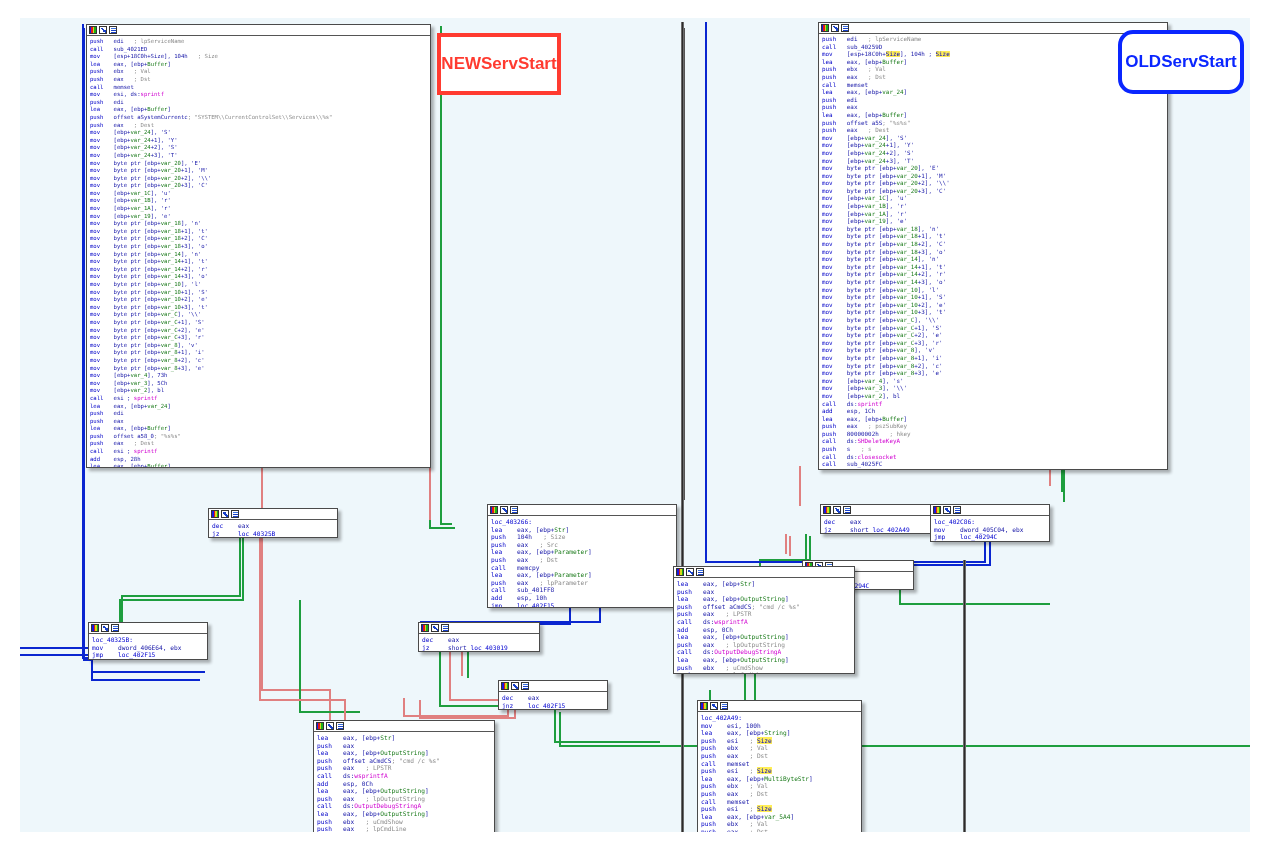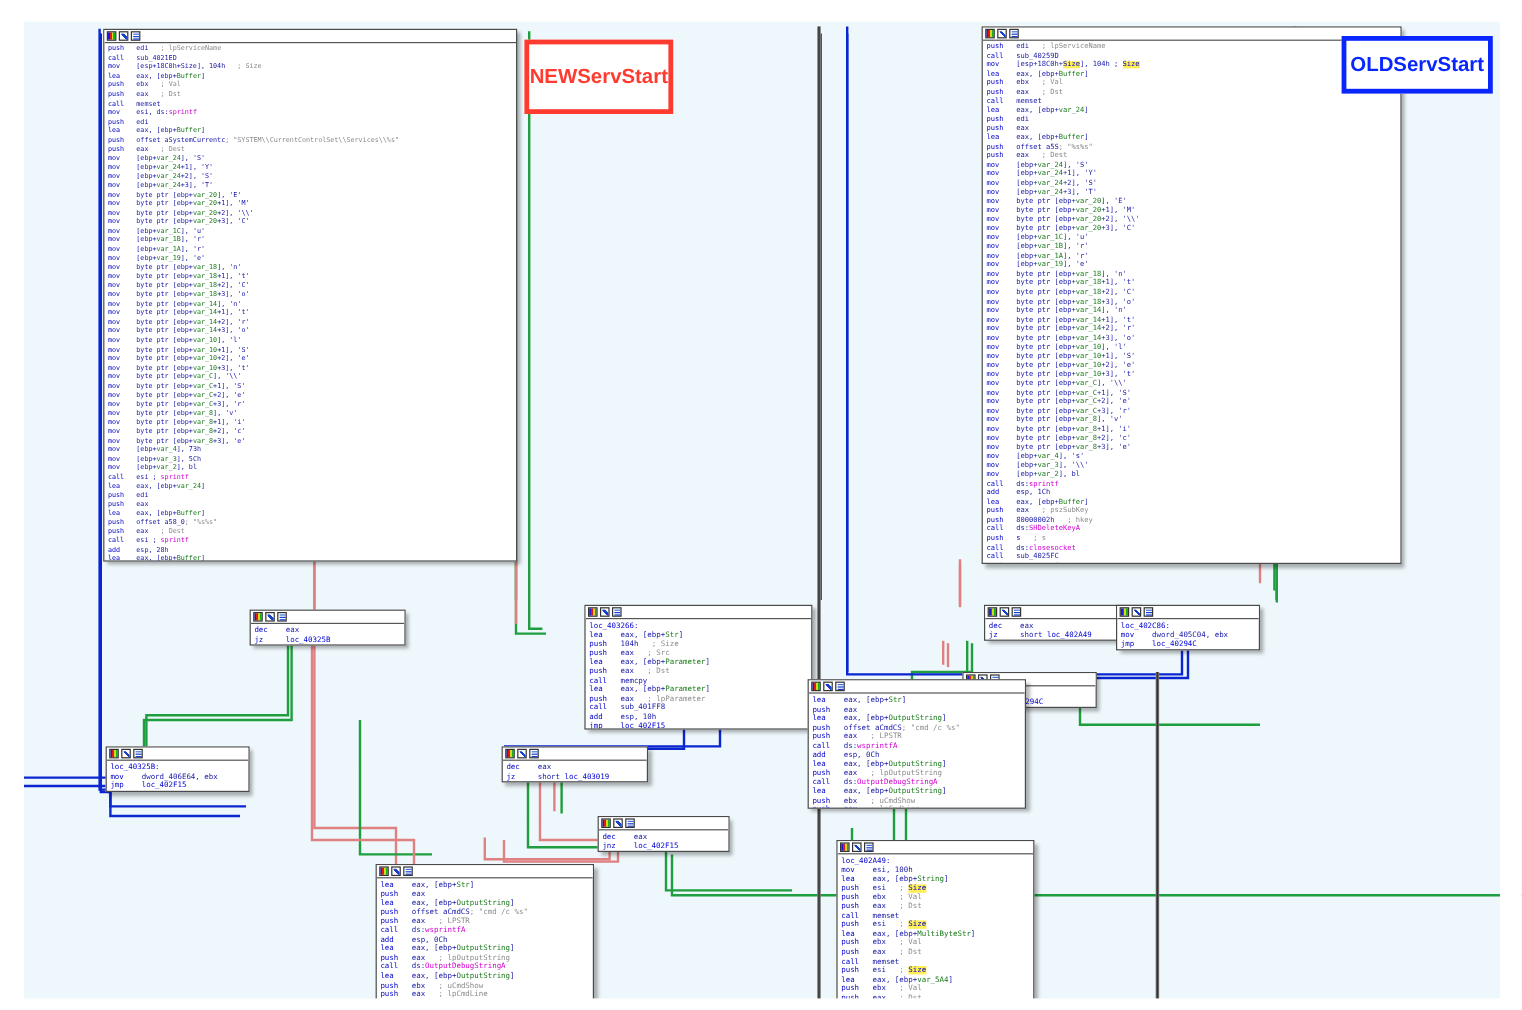--- a/index.html
+++ b/index.html
@@ -311,21 +311,21 @@
       <span class="tico chart"></span>
     </div>
     <div class="code" style="font-size:6.2px;"><span class="ln"><span class="lb">loc_402A49:</span></span><span class="ln"><span class="mn">mov    </span><span class="rg">esi, 100h</span><span class="cm"></span></span><span class="ln"><span class="mn">lea    </span><span class="rg">eax, [ebp+</span><span class="vr">String</span><span class="rg">]</span></span><span class="ln"><span class="mn">push   </span><span class="rg">esi</span><span class="cm">   ; </span><span class="hl">Size</span></span><span class="ln"><span class="mn">push   </span><span class="rg">ebx</span><span class="cm">   ; Val</span></span><span class="ln"><span class="mn">push   </span><span class="rg">eax</span><span class="cm">   ; Dst</span></span><span class="ln"><span class="mn">call   </span><span class="rg">memset</span><span class="cm"></span></span><span class="ln"><span class="mn">push   </span><span class="rg">esi</span><span class="cm">   ; </span><span class="hl">Size</span></span><span class="ln"><span class="mn">lea    </span><span class="rg">eax, [ebp+</span><span class="vr">MultiByteStr</span><span class="rg">]</span></span><span class="ln"><span class="mn">push   </span><span class="rg">ebx</span><span class="cm">   ; Val</span></span><span class="ln"><span class="mn">push   </span><span class="rg">eax</span><span class="cm">   ; Dst</span></span><span class="ln"><span class="mn">call   </span><span class="rg">memset</span><span class="cm"></span></span><span class="ln"><span class="mn">push   </span><span class="rg">esi</span><span class="cm">   ; </span><span class="hl">Size</span></span><span class="ln"><span class="mn">lea    </span><span class="rg">eax, [ebp+</span><span class="vr">var_5A4</span><span class="rg">]</span></span><span class="ln"><span class="mn">push   </span><span class="rg">ebx</span><span class="cm">   ; Val</span></span><span class="ln"><span class="mn">push   </span><span class="rg">eax</span><span class="cm">   ; Dst</span></span><span class="ln"><span class="mn">call   </span><span class="rg">memset</span><span class="cm"></span></span></div>
   </div>
 
   <div class="callout new" style="left:437px;top:33px;width:124px;height:62px;">
     <span>NEW</span>
     <span>ServStart</span>
   </div>
 
-  <div class="callout old" style="left:1118px;top:30px;width:126px;height:48px;">
+  <div class="callout old" style="left:1118px;top:30px;width:126px;height:64px;border-radius:15px;">
     <span>OLD</span>
     <span>ServStart</span>
   </div>
 
   <div class="white-margin-t"></div>
   <div class="white-margin-l"></div>
   <div class="white-margin-r"></div>
   <div class="white-margin-b"></div>
 </div>
 

